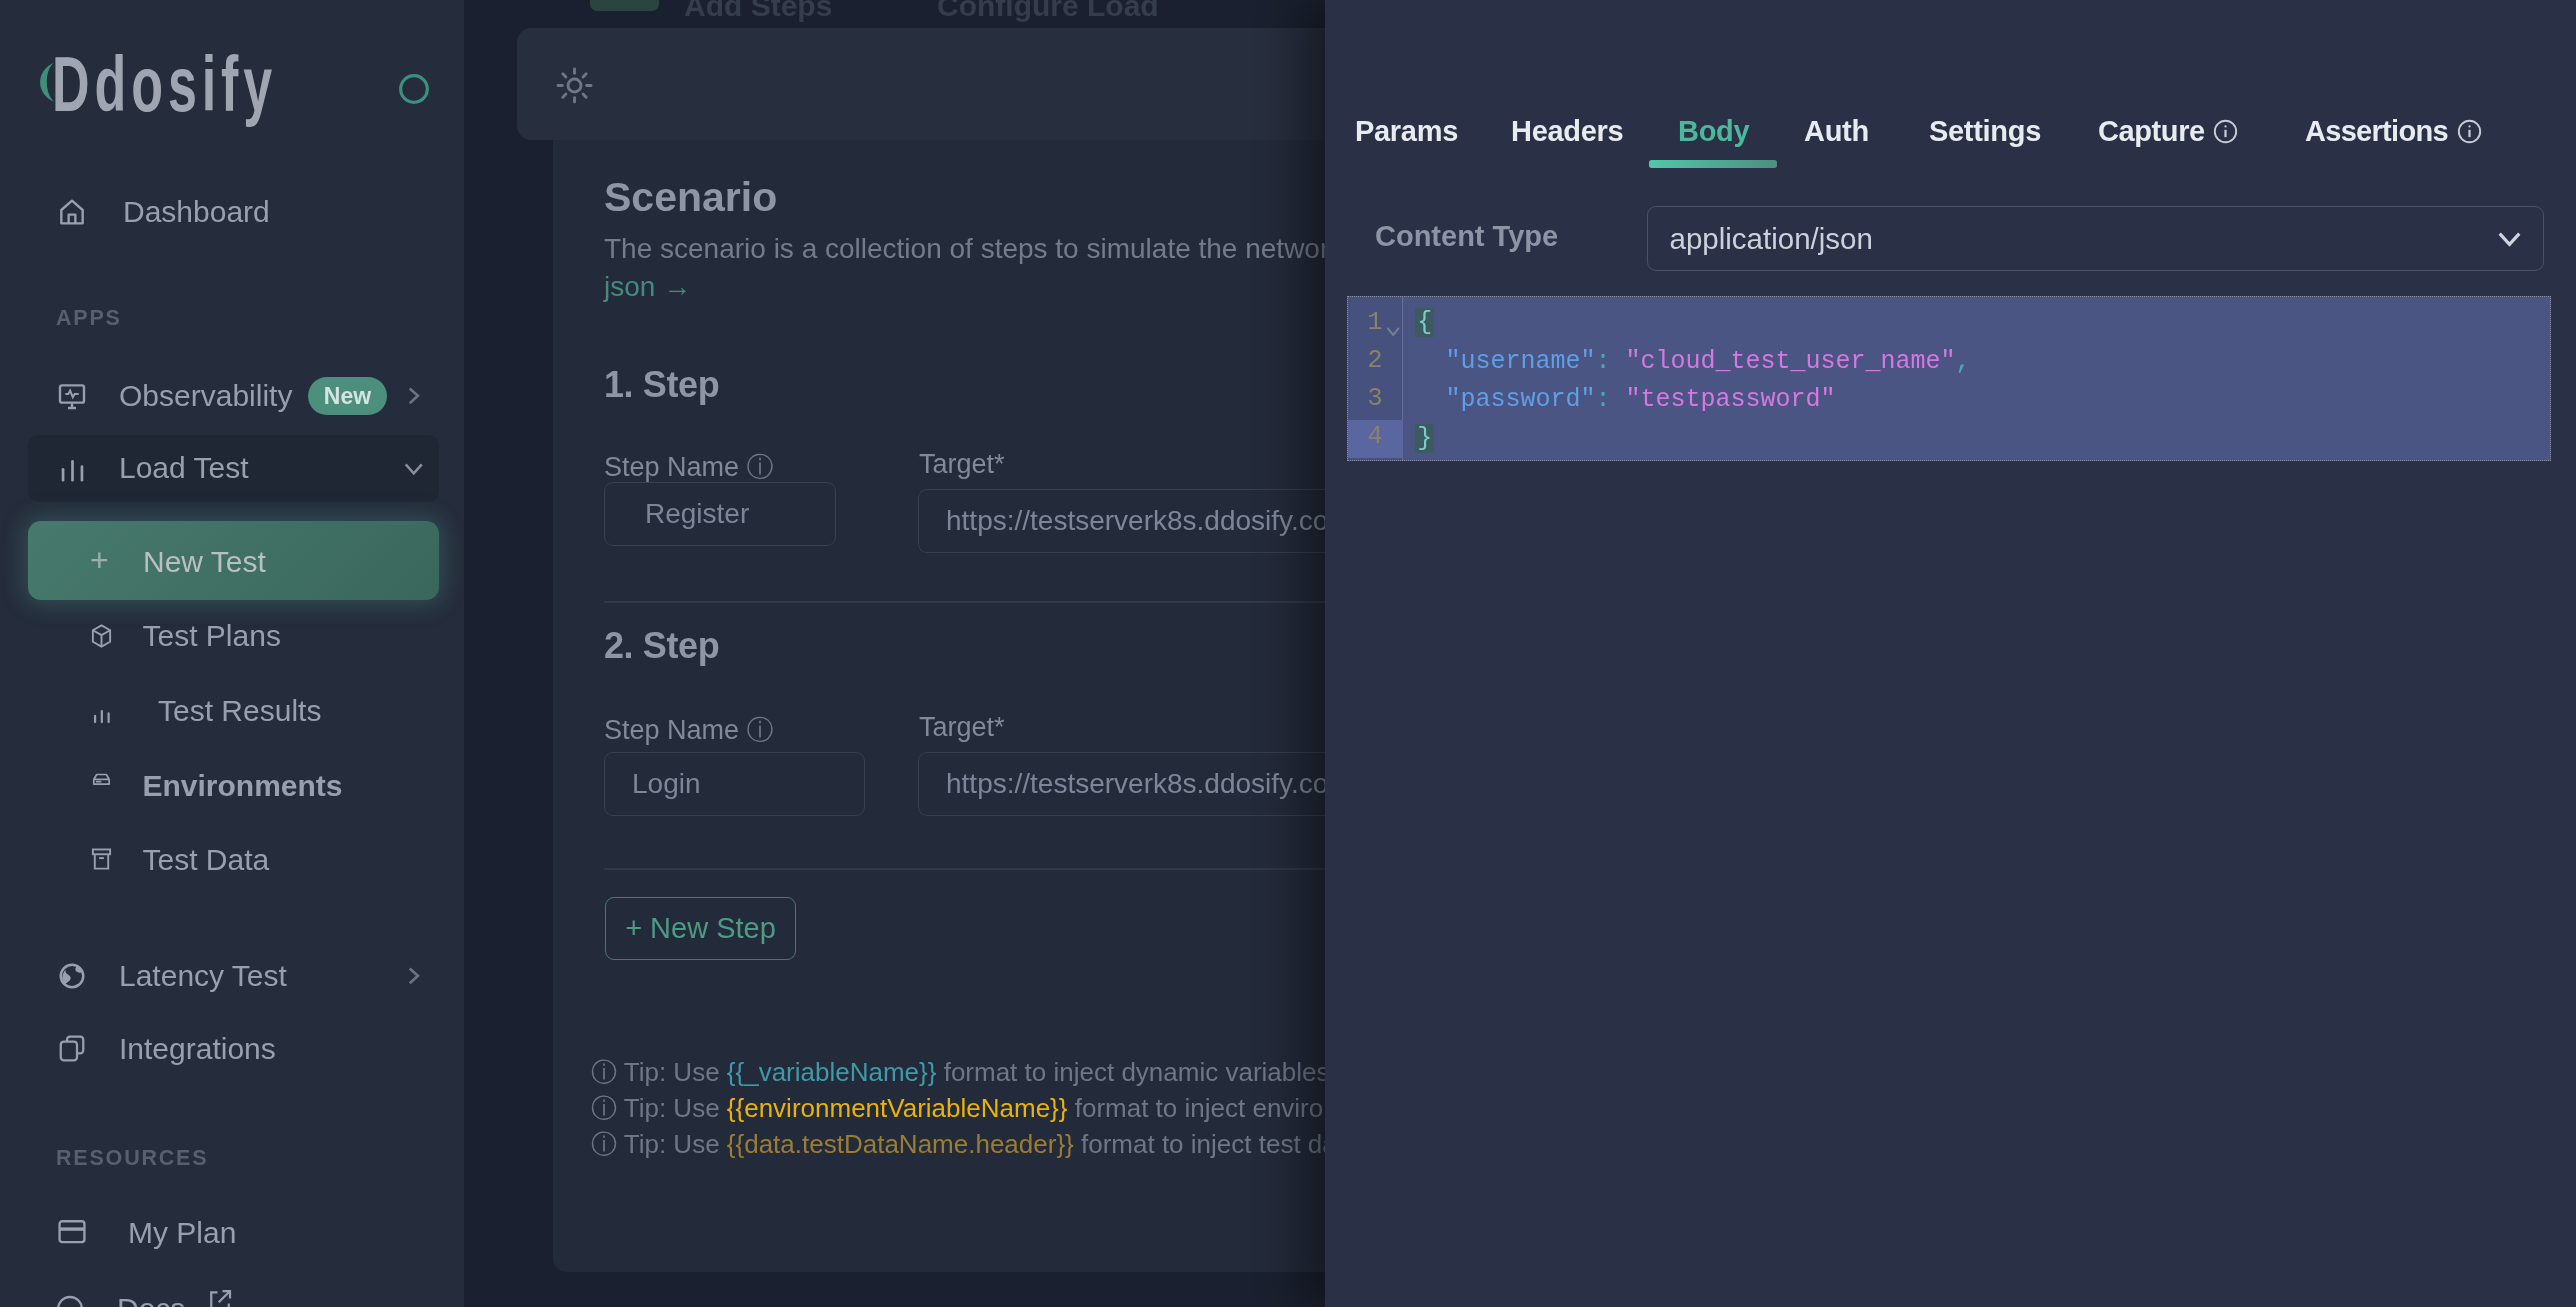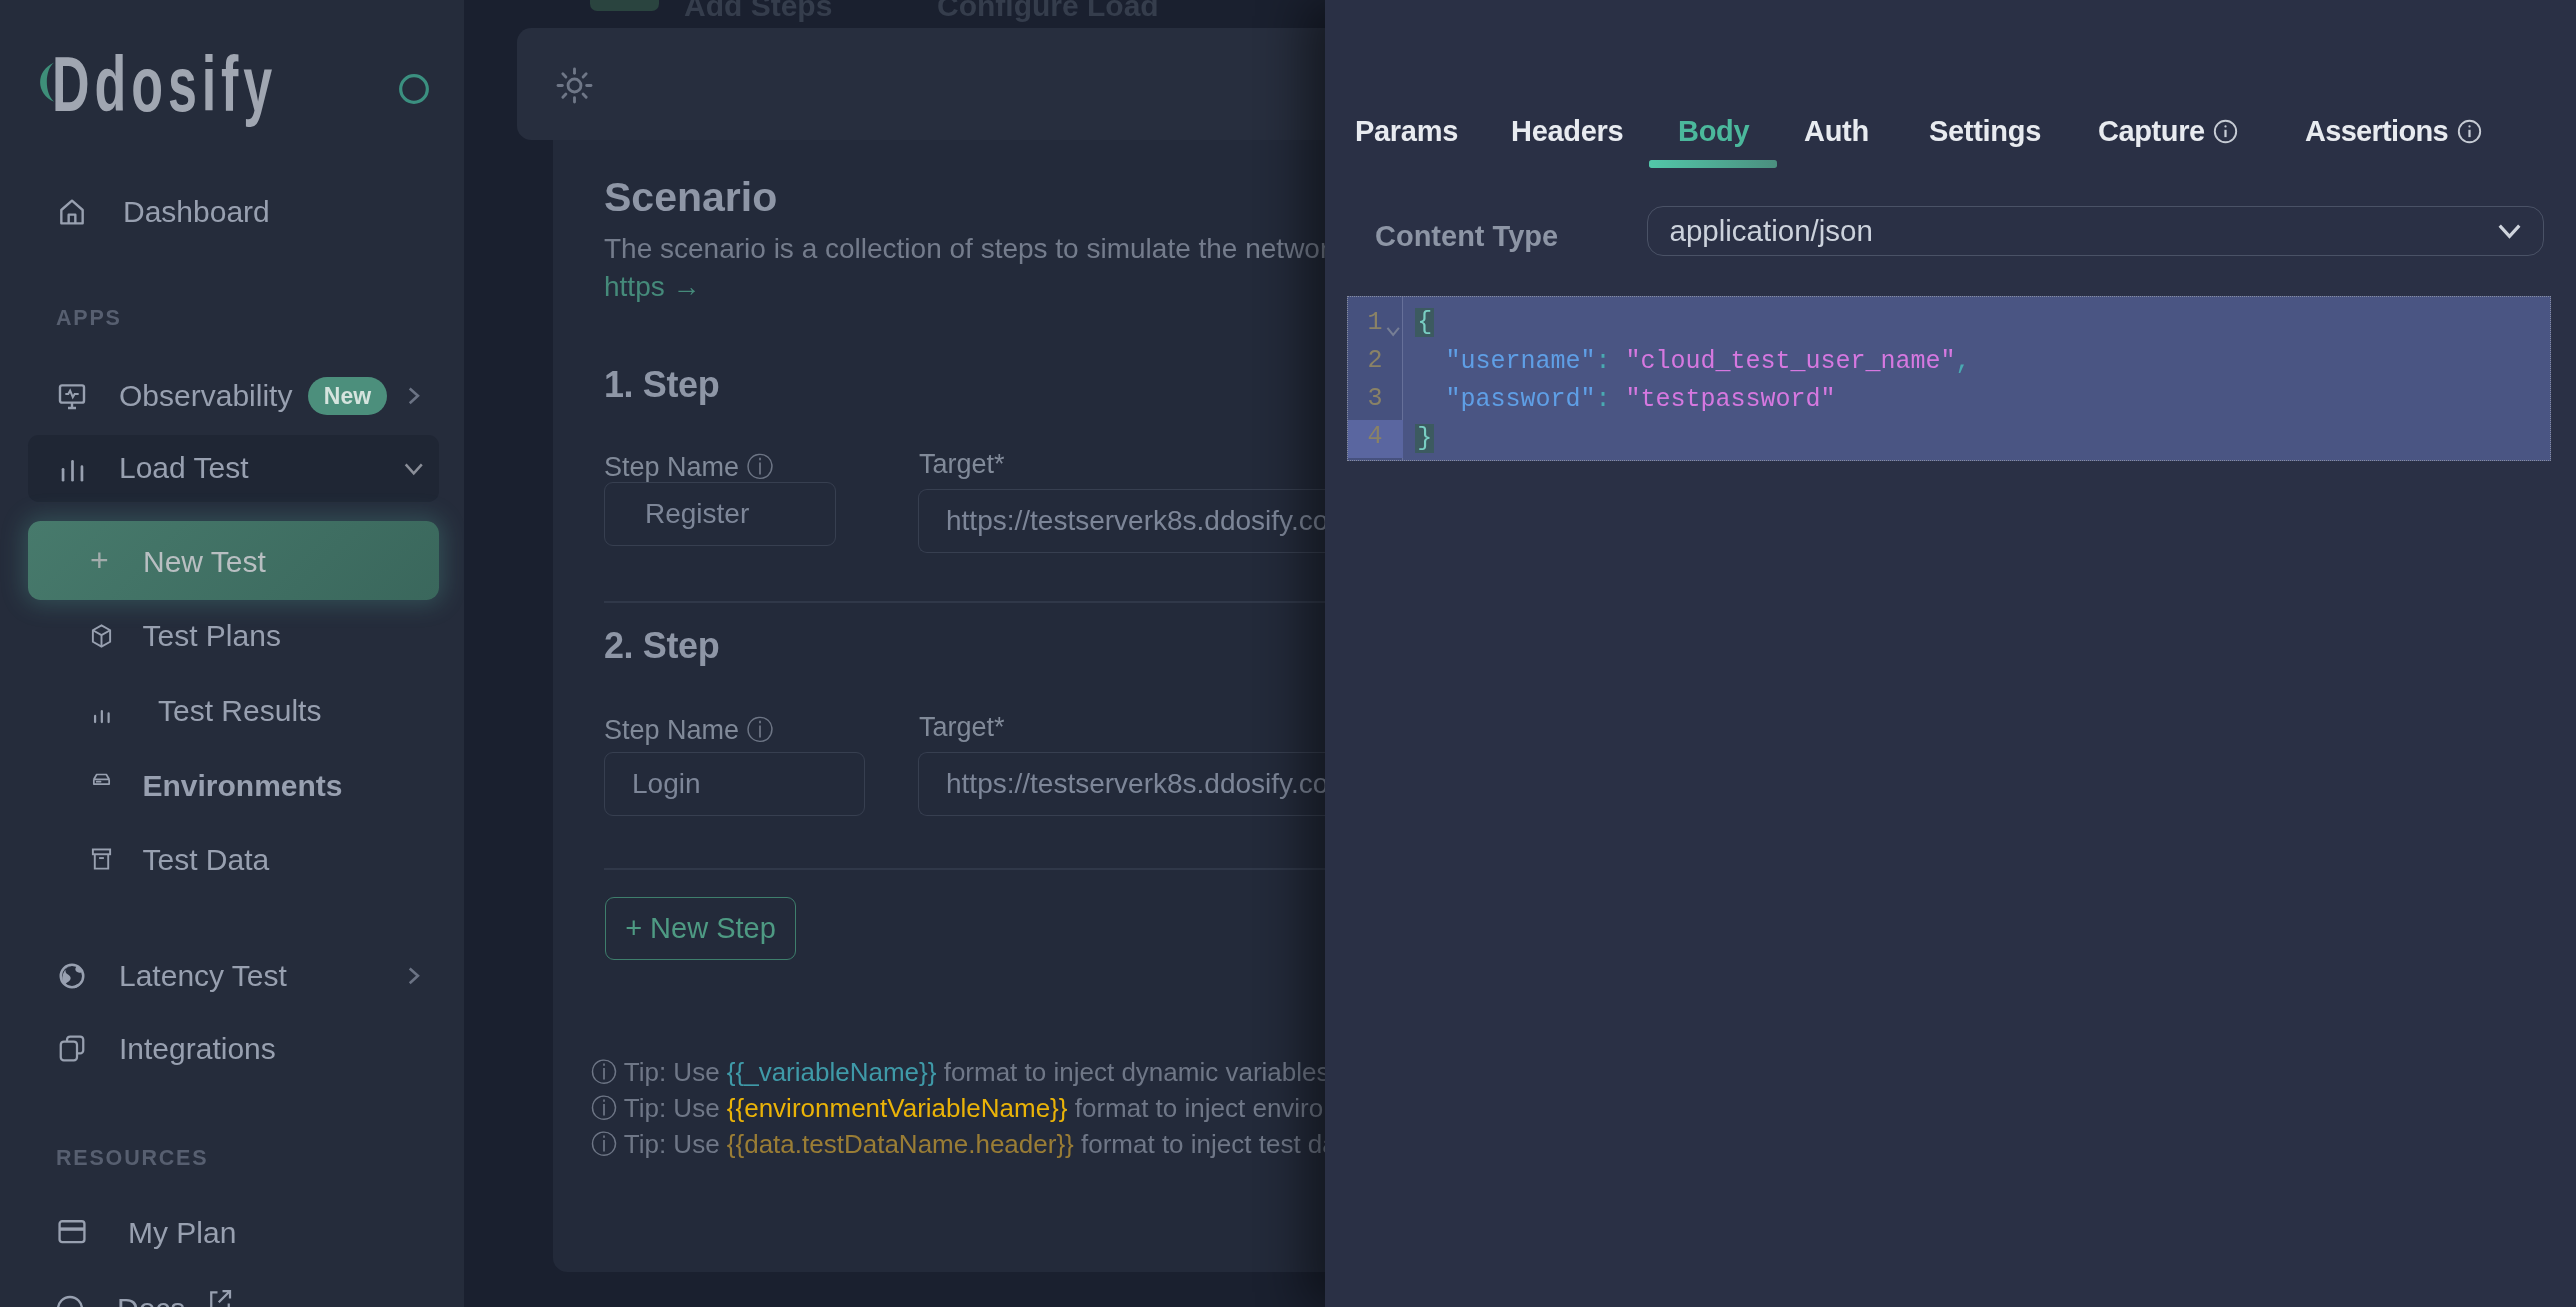--- a/index.html
+++ b/index.html
@@ -51,21 +51,21 @@
     <line x1="5.5" y1="5.5" x2="7.2" y2="7.2"></line>
       <line x1="16.8" y1="16.8" x2="18.5" y2="18.5"></line>
     <line x1="5.5" y1="18.5" x2="7.2" y2="16.8"></line>
       <line x1="16.8" y1="7.2" x2="18.5" y2="5.5"></line>
   </svg>
 </div>
 
 <div id="card">
   <h1 class="cardpad" style="top:34px;">Scenario</h1>
   <div class="cardpad" style="top:93px; color:#747c8c; font-size:28px; white-space:nowrap;">The scenario is a collection of steps to simulate the network traffic to your target. You can add up to</div>
-  <div class="cardpad" style="top:131px; color:#458a7a; font-size:28px;">https →</div>
+  <div class="cardpad" style="top:131px; color:#458a7a; font-size:28px;">json →</div>
 
   <div class="cardpad" style="top:224px; color:#8e96a6; font-size:36px; font-weight:600; letter-spacing:-0.4px;">1. Step</div>
   <div class="cardpad lbl" style="top:309px;">Step Name <span style="color:#6d7585;">ⓘ</span></div>
   <div class="lbl" style="position:absolute; left:366px; top:309px;">Target*</div>
   <div class="inp" style="left:51px; top:342px; width:232px;padding-left:40px;">Register</div>
   <div class="inp" style="left:365px; top:349px; width:894px; border-right:none; border-radius:9px 0 0 9px;">https://testserverk8s.ddosify.com/account/register/</div>
   <div class="divider" style="top:461px;"></div>
 
   <div class="cardpad" style="top:485px; color:#8e96a6; font-size:36px; font-weight:600; letter-spacing:-0.4px;">2. Step</div>
   <div class="cardpad lbl" style="top:572px;">Step Name <span style="color:#6d7585;">ⓘ</span></div>
@@ -245,21 +245,21 @@
   </div>
   <div class="tab" style="left:980px; gap:8px; letter-spacing:-0.7px;">Assertions
     <svg width="27" height="27" viewBox="0 0 24 24" fill="none" stroke="#c6cbd4" stroke-width="1.7">
         <circle cx="12" cy="12" r="9.5"></circle>
         <line x1="12" y1="10.5" x2="12" y2="17" stroke-width="2"></line>
         <circle cx="12" cy="7.5" r="1" fill="#c6cbd4" stroke="none"></circle>
       </svg>
   </div>
 
   <div class="abs" style="left:50px; top:220px; color:#8d95a5; font-size:29px; font-weight:700;">Content Type</div>
-  <div class="abs" style="left:322px; top:206px; width:897px; height:50px; border:1.8px solid #4a5266; border-radius:16px; display:flex; align-items:center;">
+  <div class="abs" style="left:322px; top:206px; width:897px; height:65px; border:1.8px solid #4a5266; border-radius:9px; display:flex; align-items:center;">
     <span style="margin-left:21.5px; color:#ccd2dc; font-size:29.5px;">application/json</span>
     <svg style="position:absolute; right:21.5px;" width="25" height="16" viewBox="0 0 14 9" fill="none" stroke="#cfd4dd" stroke-width="1.8">
         <path d="M1.5 1.5 L7 7.5 L12.5 1.5"></path>
       </svg>
   </div>
 
   <div id="editor">
 
     <div class="abs" style="left:0; top:0; width:55px; height:100%; background:#46517e; border-right:1.8px solid #667099;"></div>
     <div class="abs" style="left:0; top:123px; width:55px; height:38px; background:#5a66a0;"></div>

